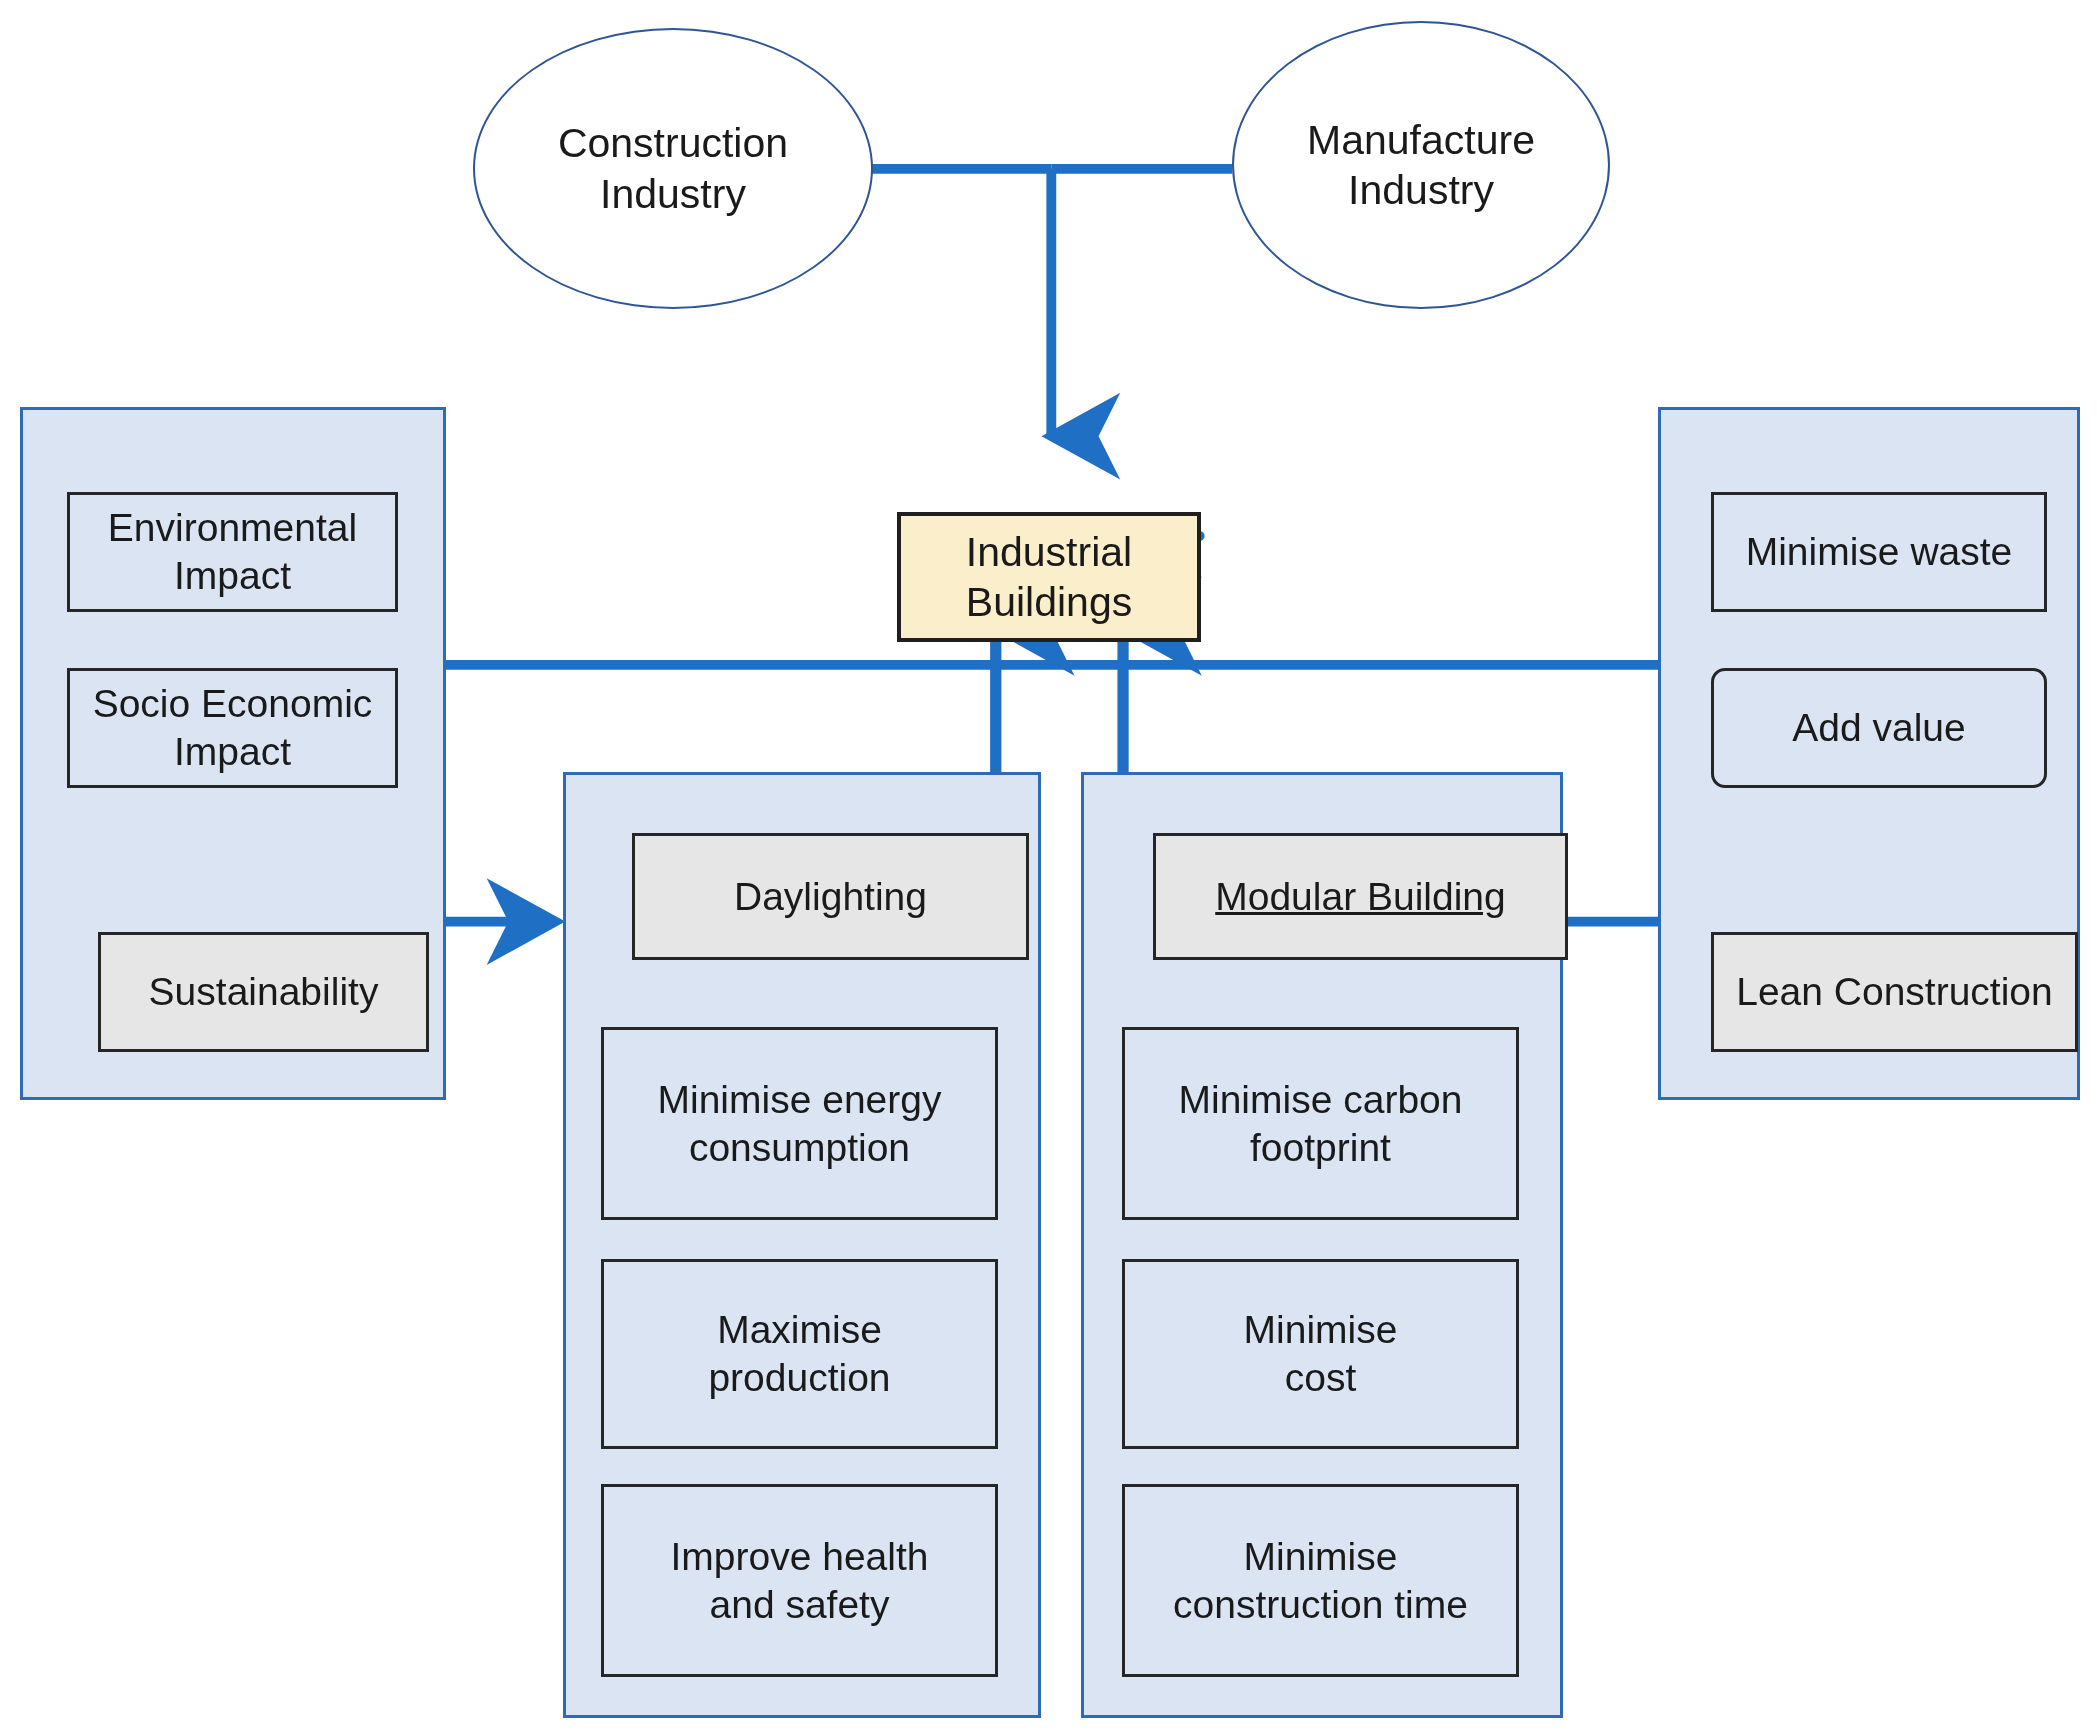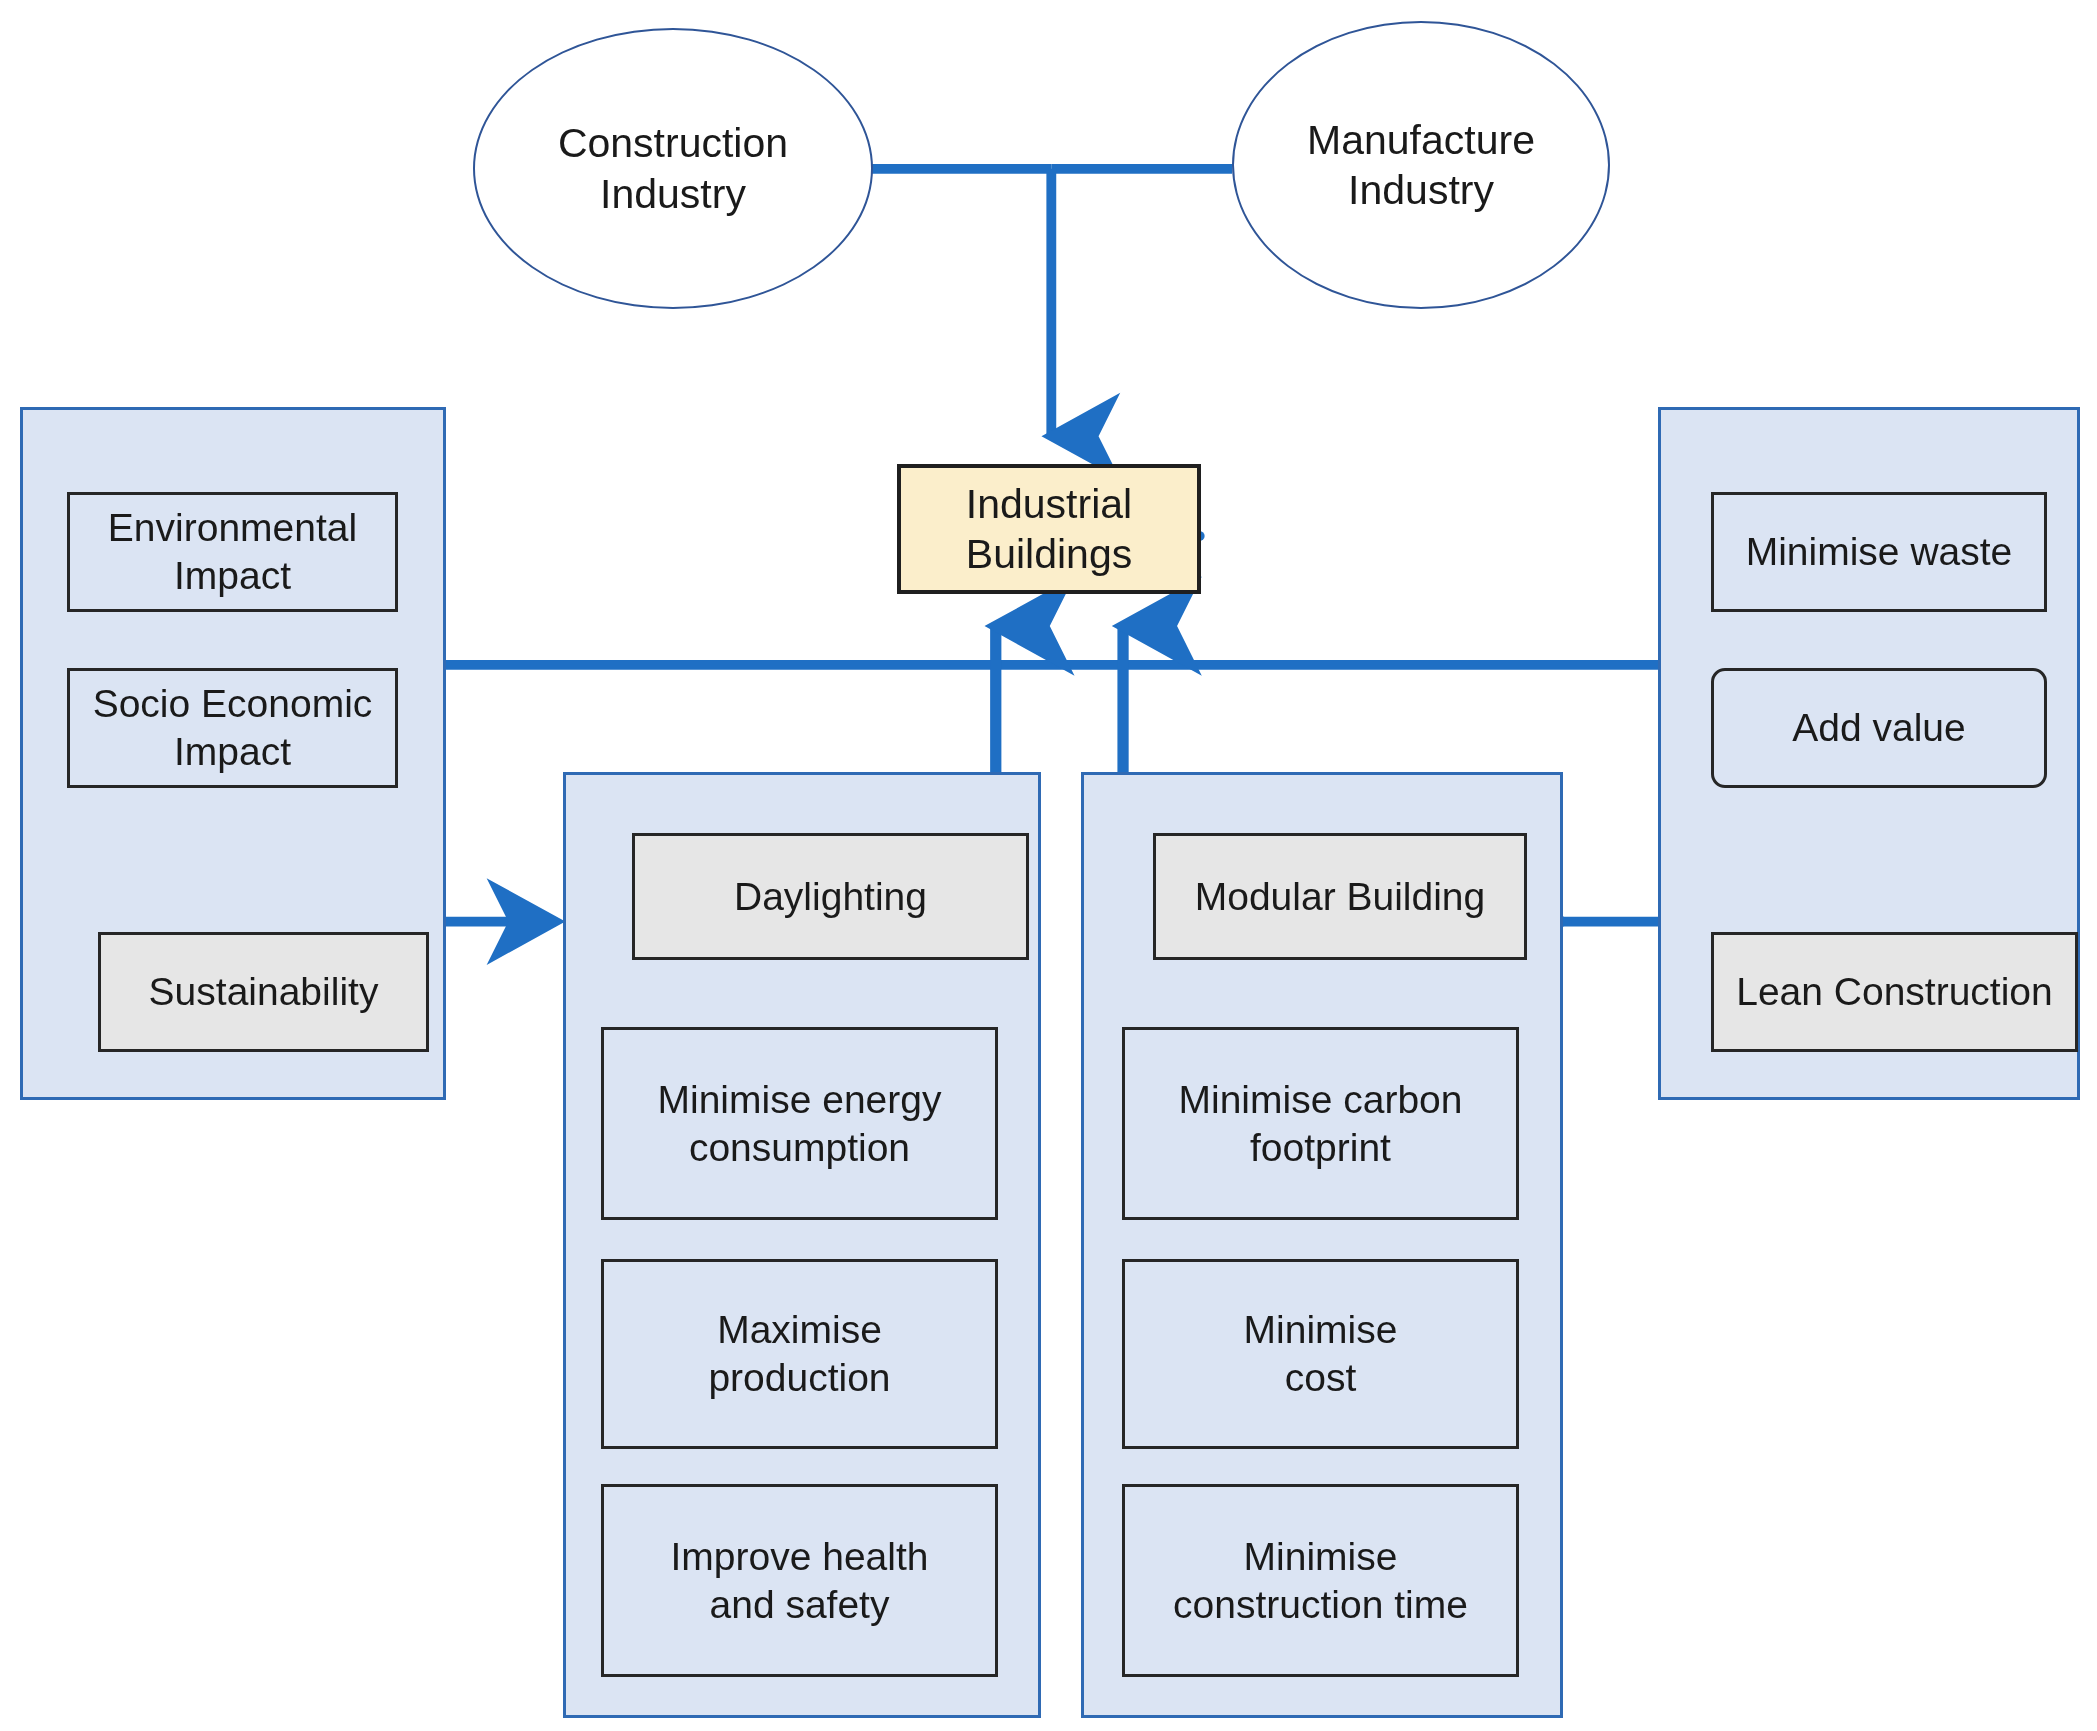--- a/index.html
+++ b/index.html
@@ -54,20 +54,21 @@
   .rect {
     border: 3.5px solid #262626;
     font-size: 39px;
   }
   .rect.blue  { background: #dbe4f3; }
   .rect.gray  { background: #e6e6e6; margin-left: 31px; }
   .rect.cream {
     background: #fbeecb;
     border: 4.2px solid #1f1f1f;
     font-size: 41px;
+    margin-top: 48px;
   }
 </style>
 </head>
 <body>
 
 <div id="canvas">
 
   <svg class="layer" viewBox="0 0 2982 2462" preserveAspectRatio="none">
     <defs>
       <marker id="arrowDown" markerWidth="10" markerHeight="10" refX="5" refY="8" orient="auto" markerUnits="strokeWidth">
@@ -157,21 +158,21 @@
   <div class="node rect blue" style="left:601px; top:1259px; width:397px; height:190px;">
     <span>Maximise
 production</span>
   </div>
 
   <div class="node rect blue" style="left:601px; top:1484px; width:397px; height:193px;">
     <span>Improve health
 and safety</span>
   </div>
 
-  <div class="node rect gray" style="left:1122px; top:833px; width:374px; height:127px;">
+  <div class="node rect gray" style="left:1122px; top:833px; width:415px; height:127px;text-decoration:underline;">
     <span>Modular Building</span>
   </div>
 
   <div class="node rect blue" style="left:1122px; top:1027px; width:397px; height:193px;">
     <span>Minimise carbon
 footprint</span>
   </div>
 
   <div class="node rect blue" style="left:1122px; top:1259px; width:397px; height:190px;">
     <span>Minimise

